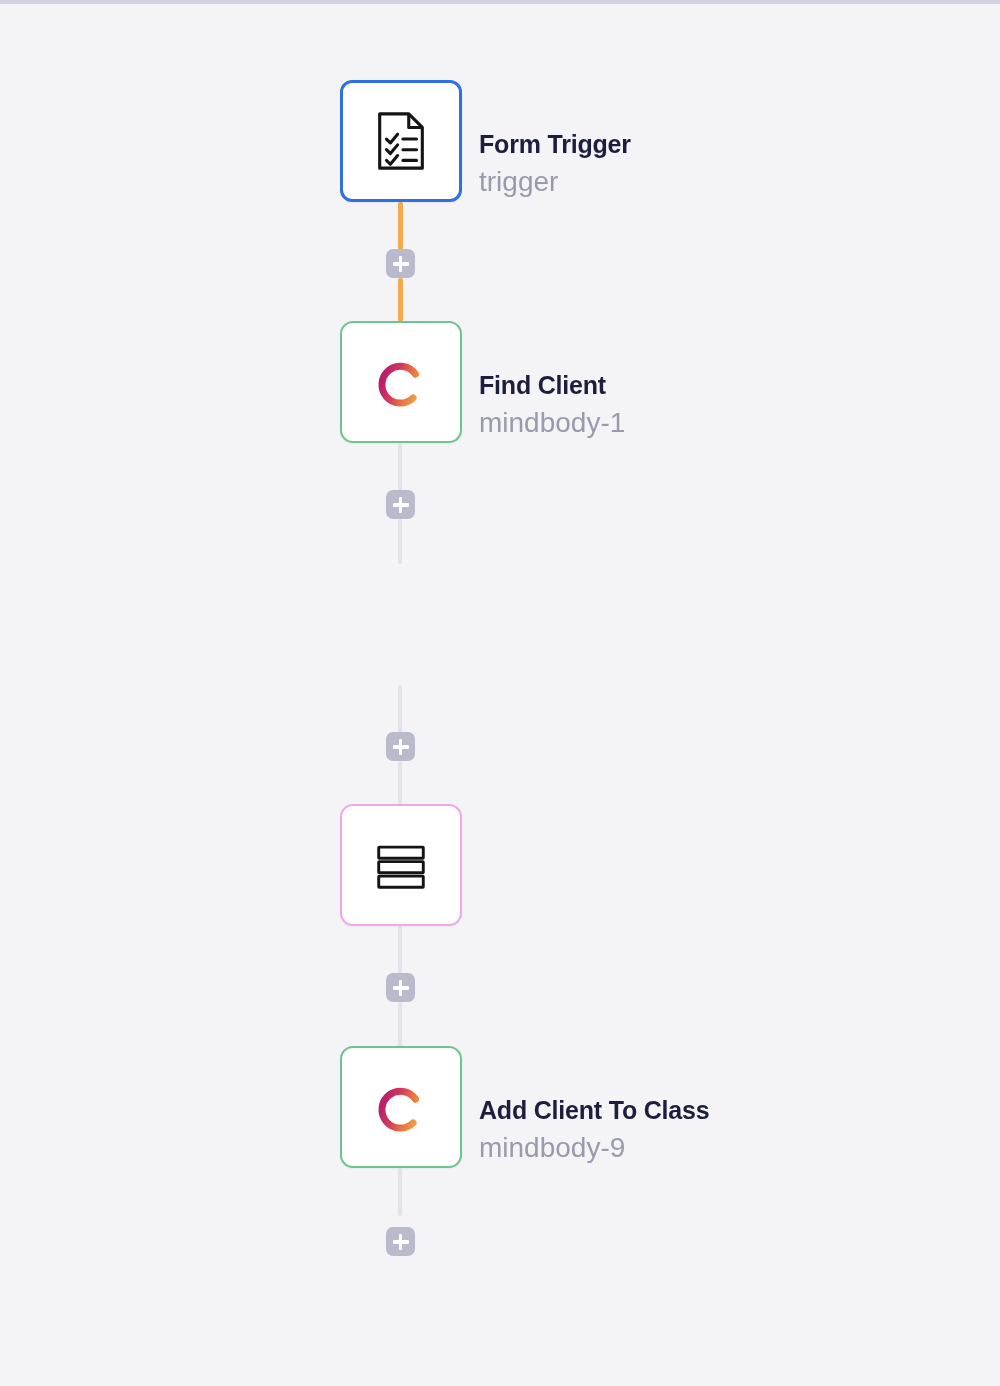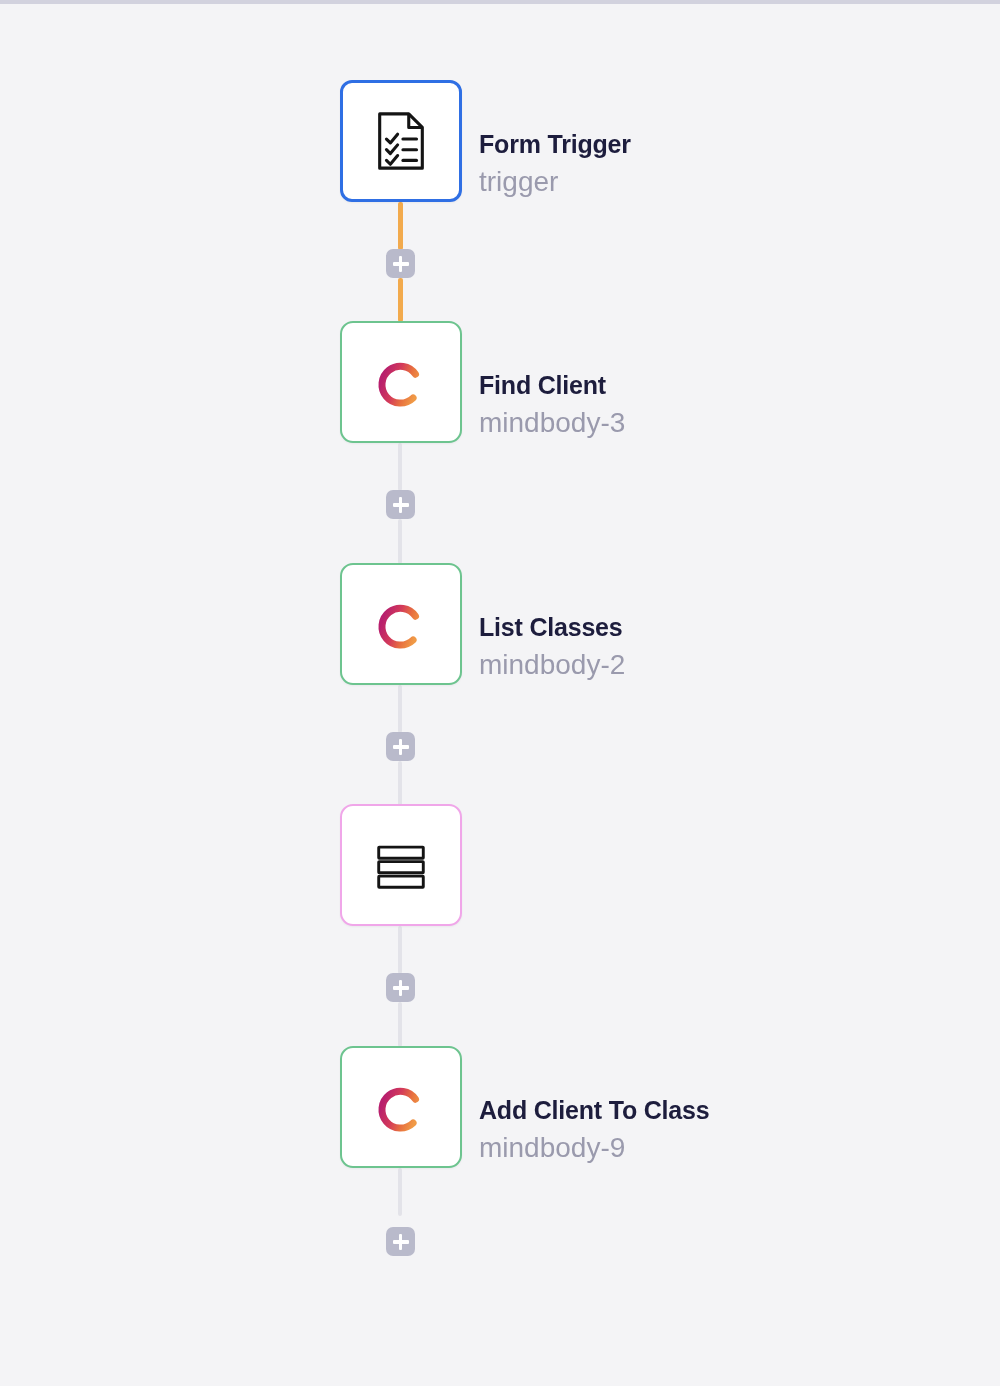--- a/index.html
+++ b/index.html
@@ -197,45 +197,24 @@
               <stop offset="70%" stop-color="#e8713f"></stop>
               <stop offset="100%" stop-color="#f09a46"></stop>
             </linearGradient>
           </defs>
           <path d="M44.5 48.5 A19 19 0 1 1 47 24" fill="none" stroke="url(#mb1)" stroke-width="7.2" stroke-linecap="round"></path>
         </svg>
       </span>
     </div>
     <div class="node-label">
       <div class="node-title">Find Client</div>
-      <div class="node-subtitle">mindbody-3</div>
-    </div>
-  </div>
-
-  <div class="node-row" style="top:563px;">
-    <div class="node-box border-green">
-      <span class="icon-wrap">
-        <svg viewBox="0 0 64 64" width="62" height="62">
-          <defs>
-            <linearGradient id="mb2" x1="0" y1="0.35" x2="1" y2="0.75">
-              <stop offset="0%" stop-color="#b81f6d"></stop>
-              <stop offset="38%" stop-color="#d33a5a"></stop>
-              <stop offset="70%" stop-color="#e8713f"></stop>
-              <stop offset="100%" stop-color="#f09a46"></stop>
-            </linearGradient>
-          </defs>
-          <path d="M44.5 48.5 A19 19 0 1 1 47 24" fill="none" stroke="url(#mb2)" stroke-width="7.2" stroke-linecap="round"></path>
-        </svg>
-      </span>
-    </div>
-    <div class="node-label">
-      <div class="node-title">List Classes</div>
-      <div class="node-subtitle">mindbody-2</div>
-    </div>
-  </div>
+      <div class="node-subtitle">mindbody-1</div>
+    </div>
+  </div>
+
 
   <div class="node-row" style="top:804px;">
     <div class="node-box border-pink">
       <span class="icon-wrap">
         <svg viewBox="0 0 64 64" width="62" height="62">
           <rect x="9" y="13.5" width="46" height="11.5" rx="0.5" fill="#ffffff" stroke="#141414" stroke-width="3"></rect>
           <rect x="9" y="28.5" width="46" height="11.5" rx="0.5" fill="#ffffff" stroke="#141414" stroke-width="3"></rect>
           <rect x="9" y="43.5" width="46" height="11.5" rx="0.5" fill="#ffffff" stroke="#141414" stroke-width="3"></rect>
         </svg>
       </span>

